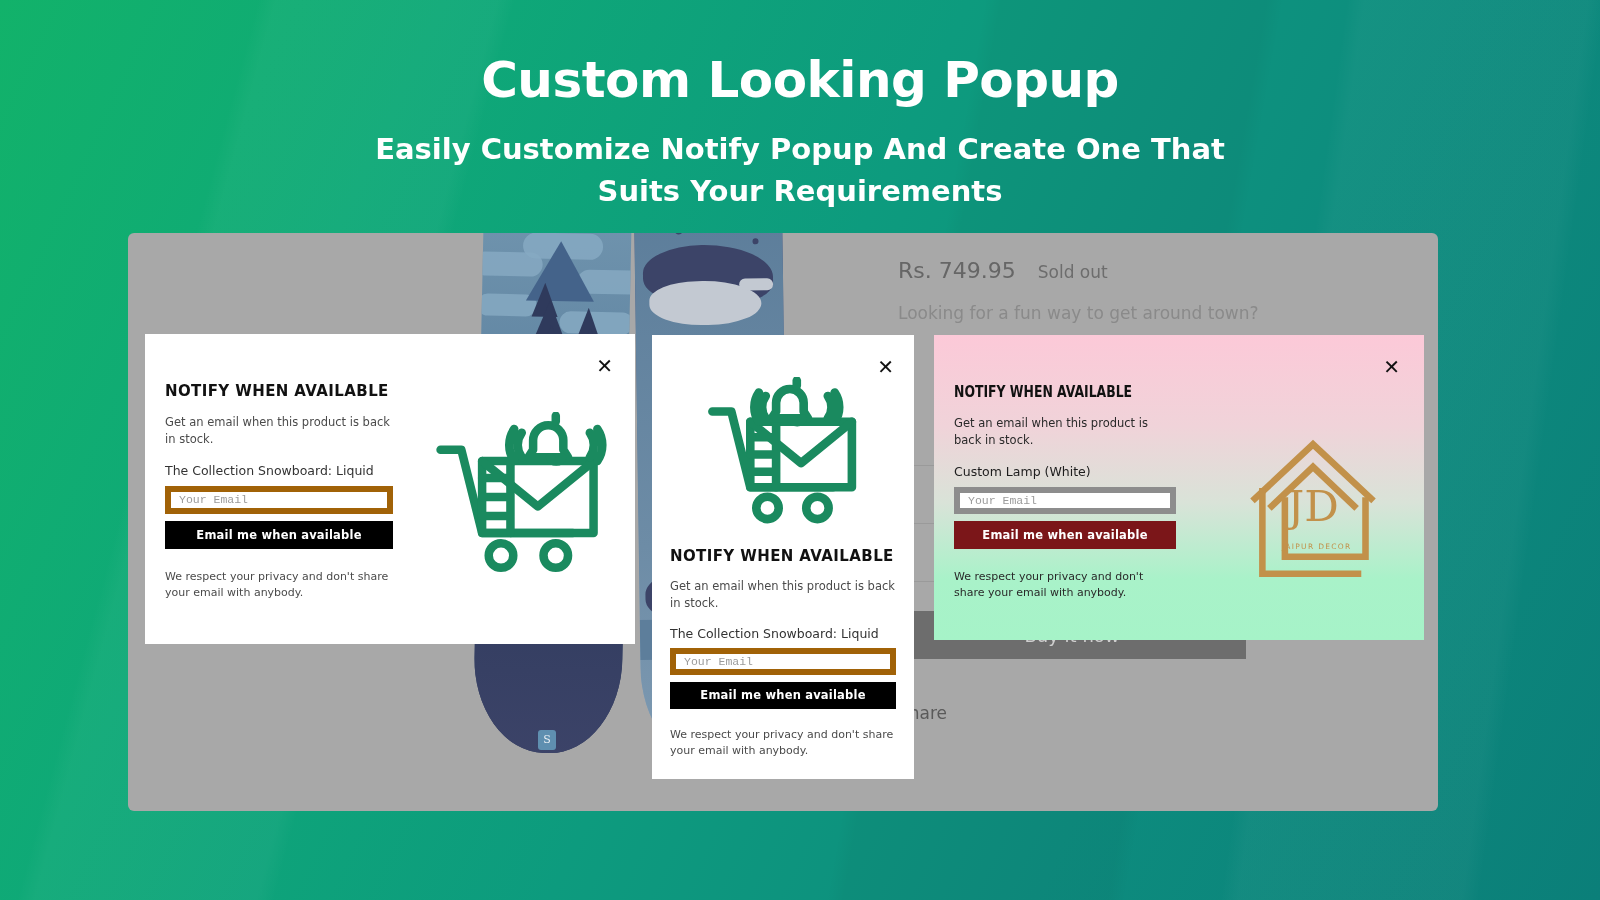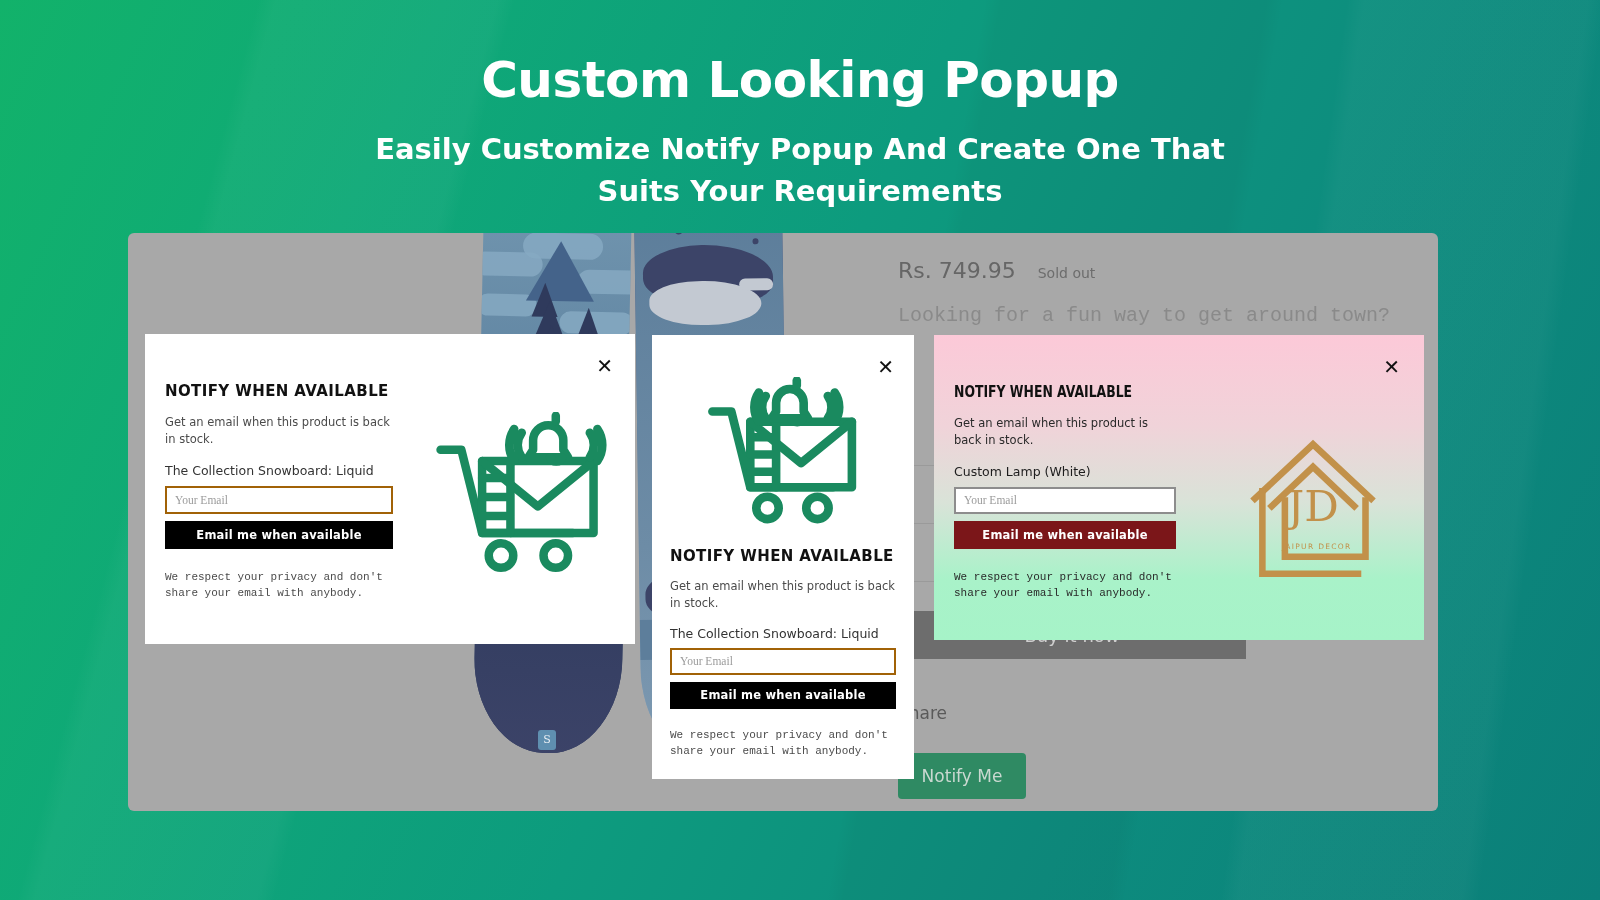--- a/index.html
+++ b/index.html
@@ -73,22 +73,22 @@
   .shop-badge {
     position: absolute; left: 410px; top: 497px;
     width: 18px; height: 20px; background: #5f8fb0; border-radius: 3px;
     color: #e8eef3; font-size: 11px; text-align: center; line-height: 20px;
     font-family: "DejaVu Serif", serif;
   }
 
   .store-right { position: absolute; left: 770px; top: 0; width: 540px; height: 578px; color: #6a6a6a; }
   .price-row { position: absolute; left: 0; top: 25px; display: flex; align-items: baseline; gap: 22px; }
   .price { font-size: 22px; color: #666; font-family: "DejaVu Sans", sans-serif; }
-  .soldout { font-size: 14px; color: #6d6d6d; }
-  .desc { position: absolute; left: 0; top: 66px; width: 500px; font-size: 20px; line-height: 1.72; color: #8a8a8a; font-family: Liberation Mono, monospace; }
+  .soldout { font-size: 17px; color: #6d6d6d; }
+  .desc { position: absolute; left: 0; top: 66px; width: 500px; font-size: 17px; line-height: 1.72; color: #8a8a8a; }
   .qty-line { position: absolute; left: 0; top: 232px; width: 350px; height: 1px; background: #9a9a9a; }
   .qty-line2 { position: absolute; left: 0; top: 290px; width: 350px; height: 1px; background: #9a9a9a; }
   .qty-line3 { position: absolute; left: 0; top: 348px; width: 350px; height: 1px; background: #9a9a9a; }
   .buy-now {
     position: absolute; left: 0; top: 378px; width: 348px; height: 48px;
     background: #6d6d6d; color: #cfcfcf; font-size: 18px;
     display: flex; align-items: center; justify-content: center;
   }
   .share { position: absolute; left: 0; top: 470px; font-size: 17px; color: #5a5a5a; }
   .notify-me-btn {
@@ -103,29 +103,29 @@
     position: absolute; font-size: 20px; font-weight: 700; color: #111;
     cursor: pointer; line-height: 1; font-family: "DejaVu Sans", sans-serif;
   }
   .pp-title {
     font-weight: 700; color: #111; letter-spacing: .4px;
     font-family: "DejaVu Sans", sans-serif;
   }
   .pp-sub { color: #4b4b4b; }
   .pp-prod { color: #333; }
   .pp-input {
-    width: 100%; border: 2px solid #a16207; background: #fff;
-    color: #111; font-family: Liberation Serif, serif; outline: none;
+    width: 100%; border: 6px solid #a16207; background: #fff;
+    color: #111; font-family: Liberation Mono, monospace; outline: none;
   }
   .pp-input::placeholder { color: #9b9b9b; }
   .pp-btn {
     width: 100%; border: none; color: #fff; font-weight: 700;
     font-family: "DejaVu Sans", sans-serif; cursor: pointer; letter-spacing: .2px;
   }
-  .pp-privacy { color: #4b4b4b; font-family: Liberation Mono, monospace; }
+  .pp-privacy { color: #4b4b4b; }
 
   
   #popup-1 { left: 145px; top: 334px; width: 490px; height: 310px; }
   #popup-1 .close-x { right: 22px; top: 22px; }
   #popup-1 .pp-body { position: absolute; left: 20px; top: 48px; width: 228px; }
   #popup-1 .pp-title { font-size: 15px; }
   #popup-1 .pp-sub { font-size: 11.5px; line-height: 1.5; margin-top: 14px; }
   #popup-1 .pp-prod { font-size: 12.5px; margin-top: 14px; }
   #popup-1 .pp-input { margin-top: 8px; height: 28px; padding: 0 8px; font-size: 11.5px; }
   #popup-1 .pp-btn { margin-top: 7px; height: 28px; background: #000; font-size: 11.5px; }
@@ -212,21 +212,20 @@
     <div class="price-row">
       <span class="price">Rs. 749.95</span>
       <span class="soldout">Sold out</span>
     </div>
     <div class="desc">Looking for a fun way to get around town?</div>
     <div class="qty-line"></div>
     <div class="qty-line2"></div>
     <div class="qty-line3"></div>
     <div class="buy-now">Buy it now</div>
     <div class="share">Share</div>
-    <button class="notify-me-btn">Notify Me</button>
   </div>
 </div>
 
 <div class="popup" id="popup-1">
   <div class="close-x">✕</div>
   <div class="pp-body">
     <div class="pp-title">NOTIFY WHEN AVAILABLE</div>
     <div class="pp-sub">Get an email when this product is back in stock.</div>
     <div class="pp-prod">The Collection Snowboard: Liquid</div>
     <input class="pp-input" type="text" placeholder="Your Email" style="">

